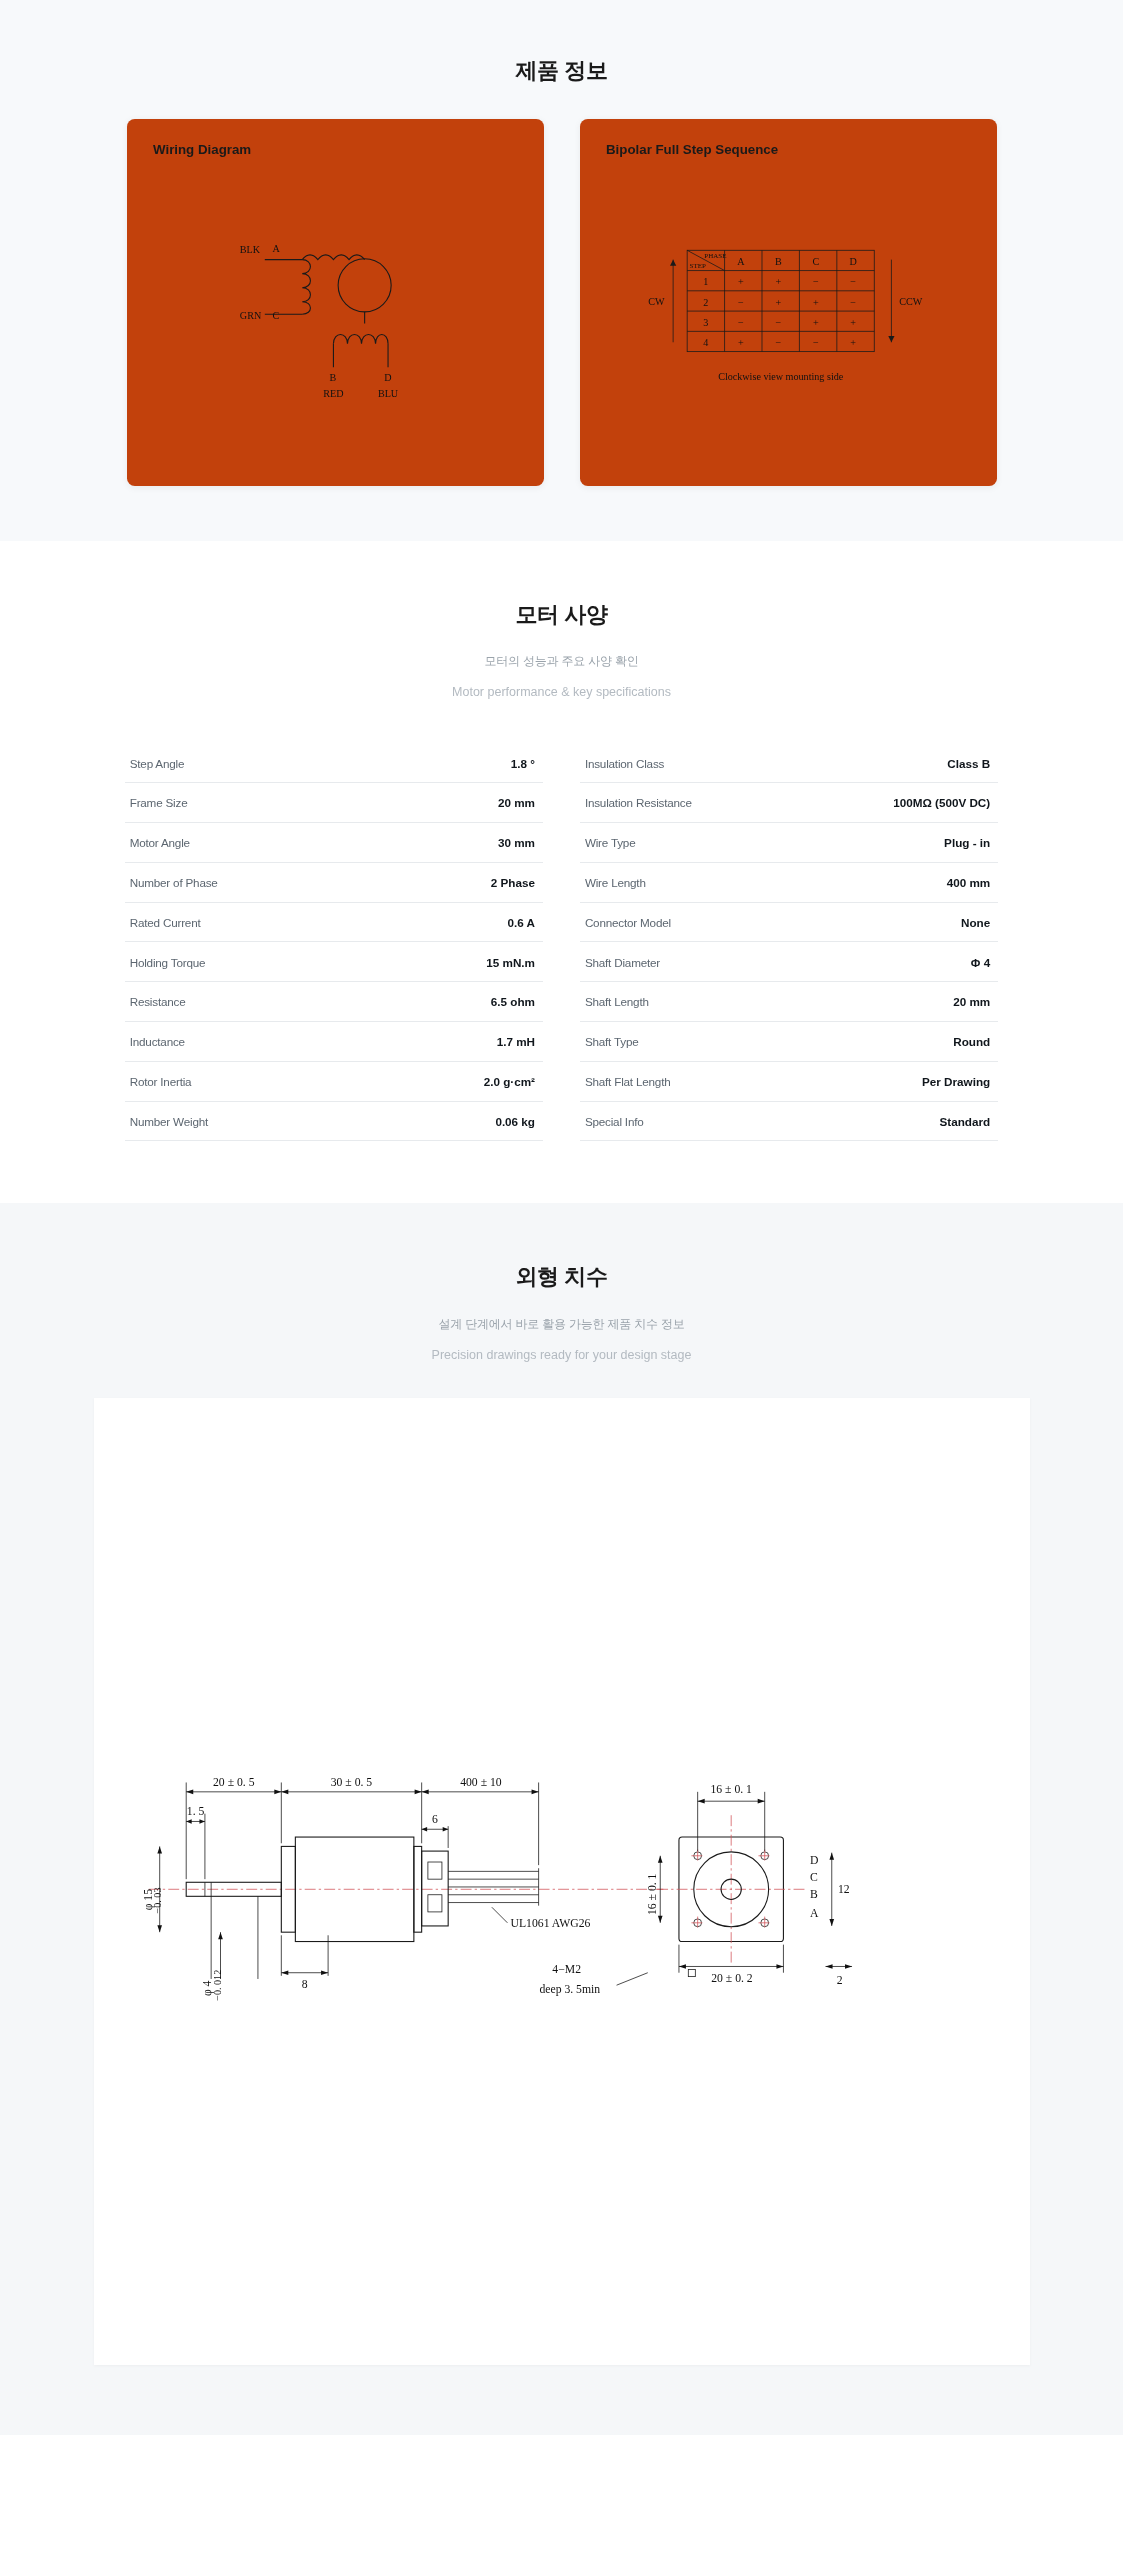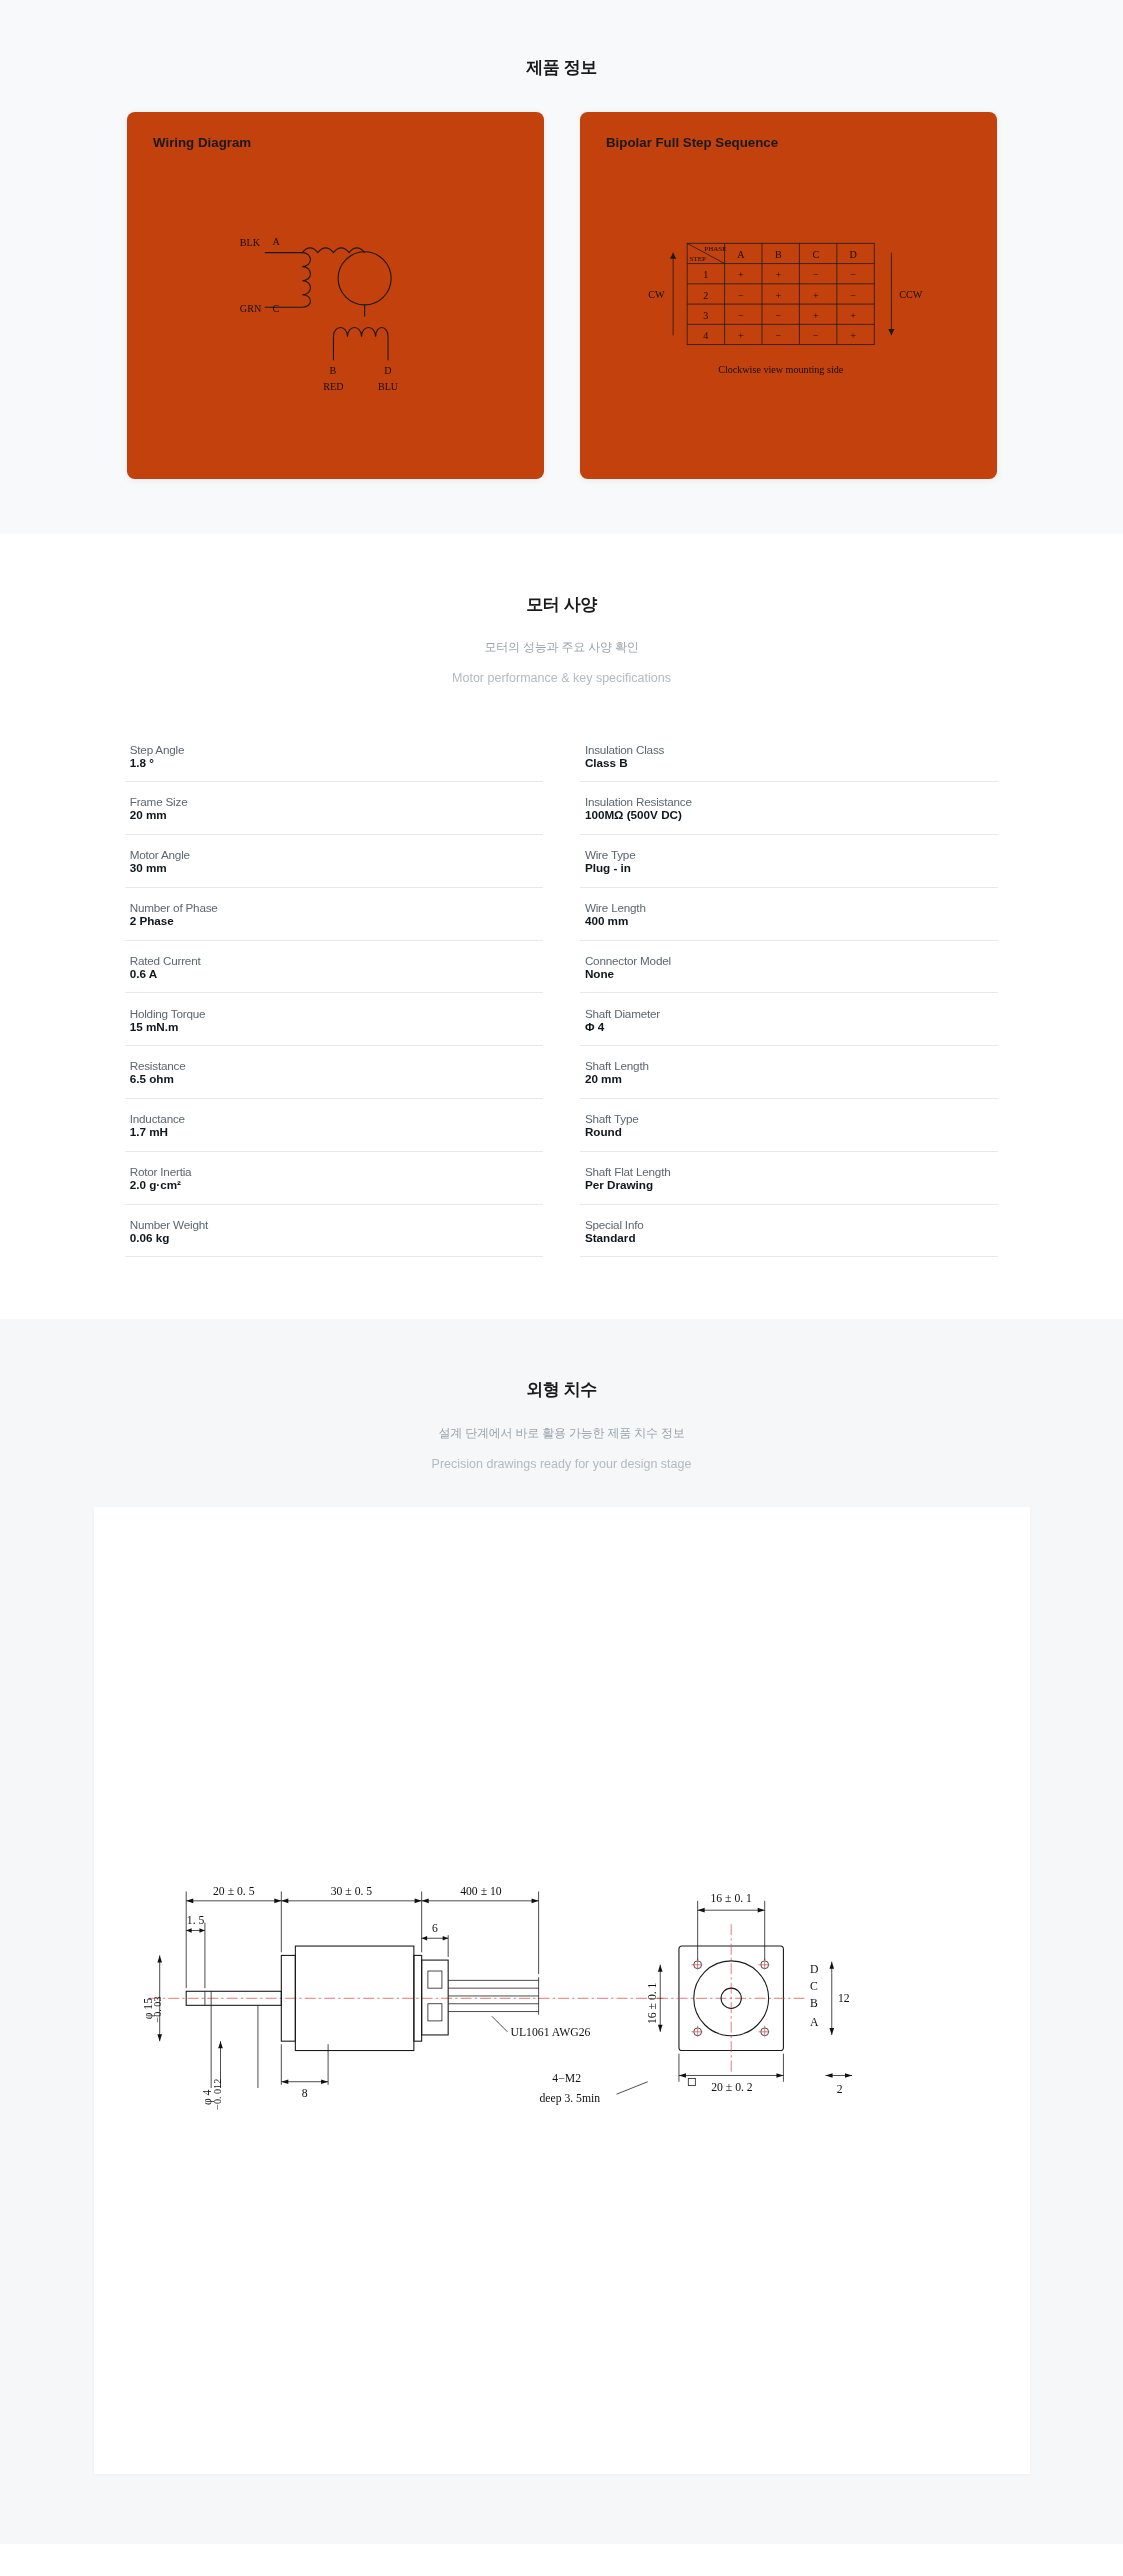--- a/index.html
+++ b/index.html
@@ -12,21 +12,21 @@
     -webkit-font-smoothing: antialiased;
   }
 
   .section { width: 100%; }
   .sec-product-info { background: #f7f9fb; padding: 56px 0 55px; }
   .sec-spec { background: #ffffff; padding: 59px 0 62px; }
   .sec-dim { background: #f5f7f9; padding: 59px 8px 70px; }
 
   .sec-title {
     text-align: center;
-    font-size: 17px;
+    font-size: 22px;
     font-weight: bold;
     color: #1a1a1a;
     letter-spacing: -0.4px;
     margin: 0;
   }
   .sec-sub-kr {
     text-align: center;
     font-size: 12px;
     color: #9aa3ab;
     margin-top: 23.4px;
@@ -77,21 +77,20 @@
   }
   .spec-col { width: 50%; }
   .spec-col.left { padding-right: 0; }
   .spec-row {
     display: flex;
     justify-content: space-between;
     align-items: baseline;
     padding: 13.3px 7.8px 12.5px 4.7px;
     border-bottom: 0.8px solid #e7eaed;
     font-size: 11.7px;
-    flex-direction: column;
   }
   .spec-col.left .spec-row { margin-right: 18.7px; }
   .spec-col.right .spec-row { margin-left: 18.7px; }
   .spec-key { color: #5c6670; letter-spacing: -0.2px; }
   .spec-val { color: #10161c; font-weight: bold; }
 
   
   .dim-card {
     width: 936px;
     margin: 36px auto 0;

